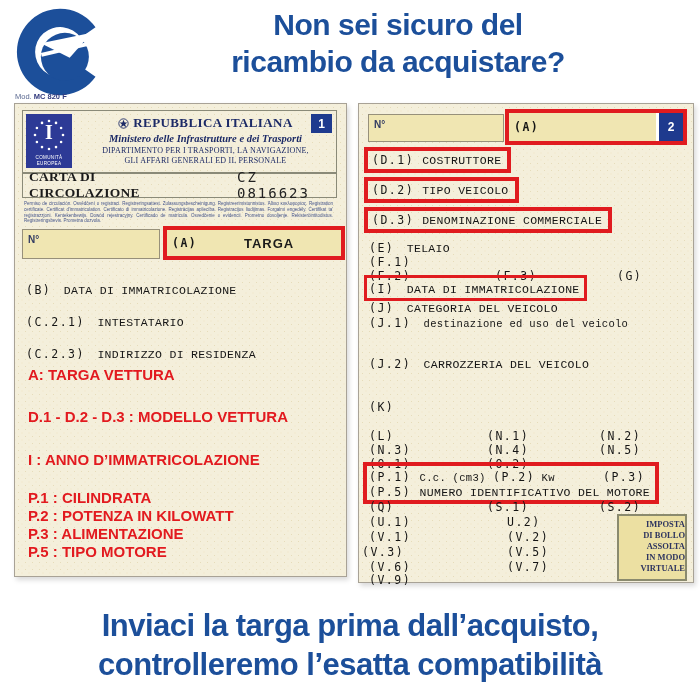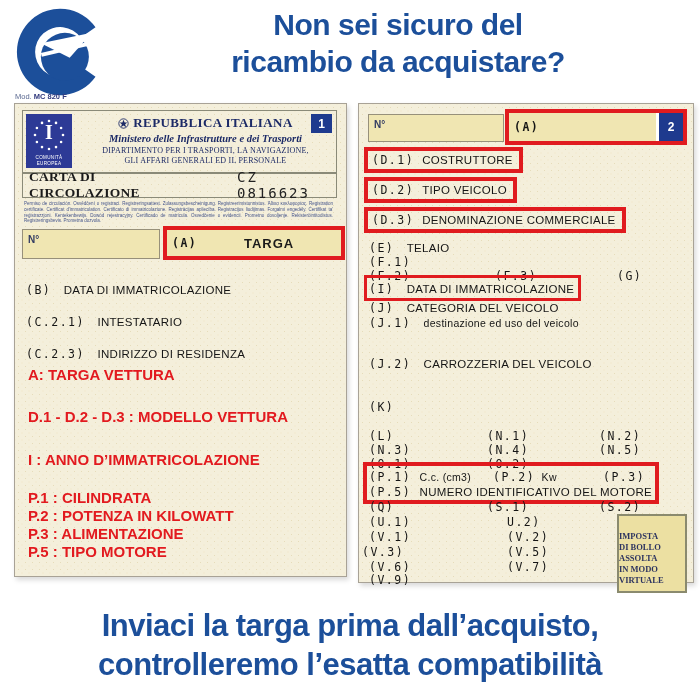--- a/index.html
+++ b/index.html
@@ -42,31 +42,31 @@
   .carta-num{font-family:"DejaVu Sans Mono",monospace;font-size:14px;letter-spacing:2px;color:#222;margin-left:36px;}
   .multilang{position:absolute;left:9px;top:97px;width:309px;font-size:4.5px;line-height:5.8px;
              color:#44548a;text-align:justify;}
   
   .cfield{background:#f0e6b2;border:1px solid #97907a;}
   .nlbl{font-weight:bold;font-size:10px;color:#333c63;padding:4px 0 0 5px;display:block;}
   .aredbox{position:absolute;border:4px solid #e01b1f;background:#f0e6b2;display:flex;align-items:center;}
   
   .row{position:absolute;white-space:nowrap;}
   .cd{font-family:"DejaVu Sans Mono",monospace;font-size:11.5px;letter-spacing:1.5px;color:#151515;}
-  .lb{font-family:Liberation Sans, sans-serif;font-size:11.5px;color:#151515;margin-left:8px;letter-spacing:0.3px;text-align:right;}
+  .lb{font-family:Liberation Mono, monospace;font-size:11.5px;color:#151515;margin-left:8px;letter-spacing:0.3px;text-align:right;}
   .lbsmall{font-size:10.5px;}
   .note{position:absolute;left:13px;color:#e21a1f;font-weight:bold;font-size:15px;white-space:nowrap;}
   .dbox{position:absolute;border:4px solid #e01b1f;display:flex;align-items:center;
         white-space:nowrap;padding:2px 6px 2px 4px;}
   .ibox{position:absolute;border:3px solid #e01b1f;white-space:nowrap;padding:1px 4px 1px 2px;}
   .pbox{position:absolute;border:4px solid #e01b1f;}
   .pbox .row{position:absolute;}
-  .stamp{position:absolute;background:#ece0a2;border:2px solid #8a8a6e;text-align:left;
+  .stamp{position:absolute;background:#ece0a2;border:2px solid #8a8a6e;text-align:right;
          font-family:"Liberation Serif",serif;font-weight:bold;font-size:8.5px;line-height:11px;
-         color:#2e3560;padding-top:15px;}
+         color:#2e3560;padding-top:3px;}
   .targa{flex:1;text-align:center;font-weight:bold;font-size:13px;letter-spacing:1px;color:#1a1a1a;}
   .badge2wrap{margin-left:auto;display:flex;align-items:stretch;height:100%;}
   .whitegap{width:3px;background:#fff;}
 </style>
 </head>
 <body>
 
 <div class="canvas">
 
   <svg style="position:absolute;left:14px;top:4px" width="96" height="96" viewBox="0 0 100 100">

